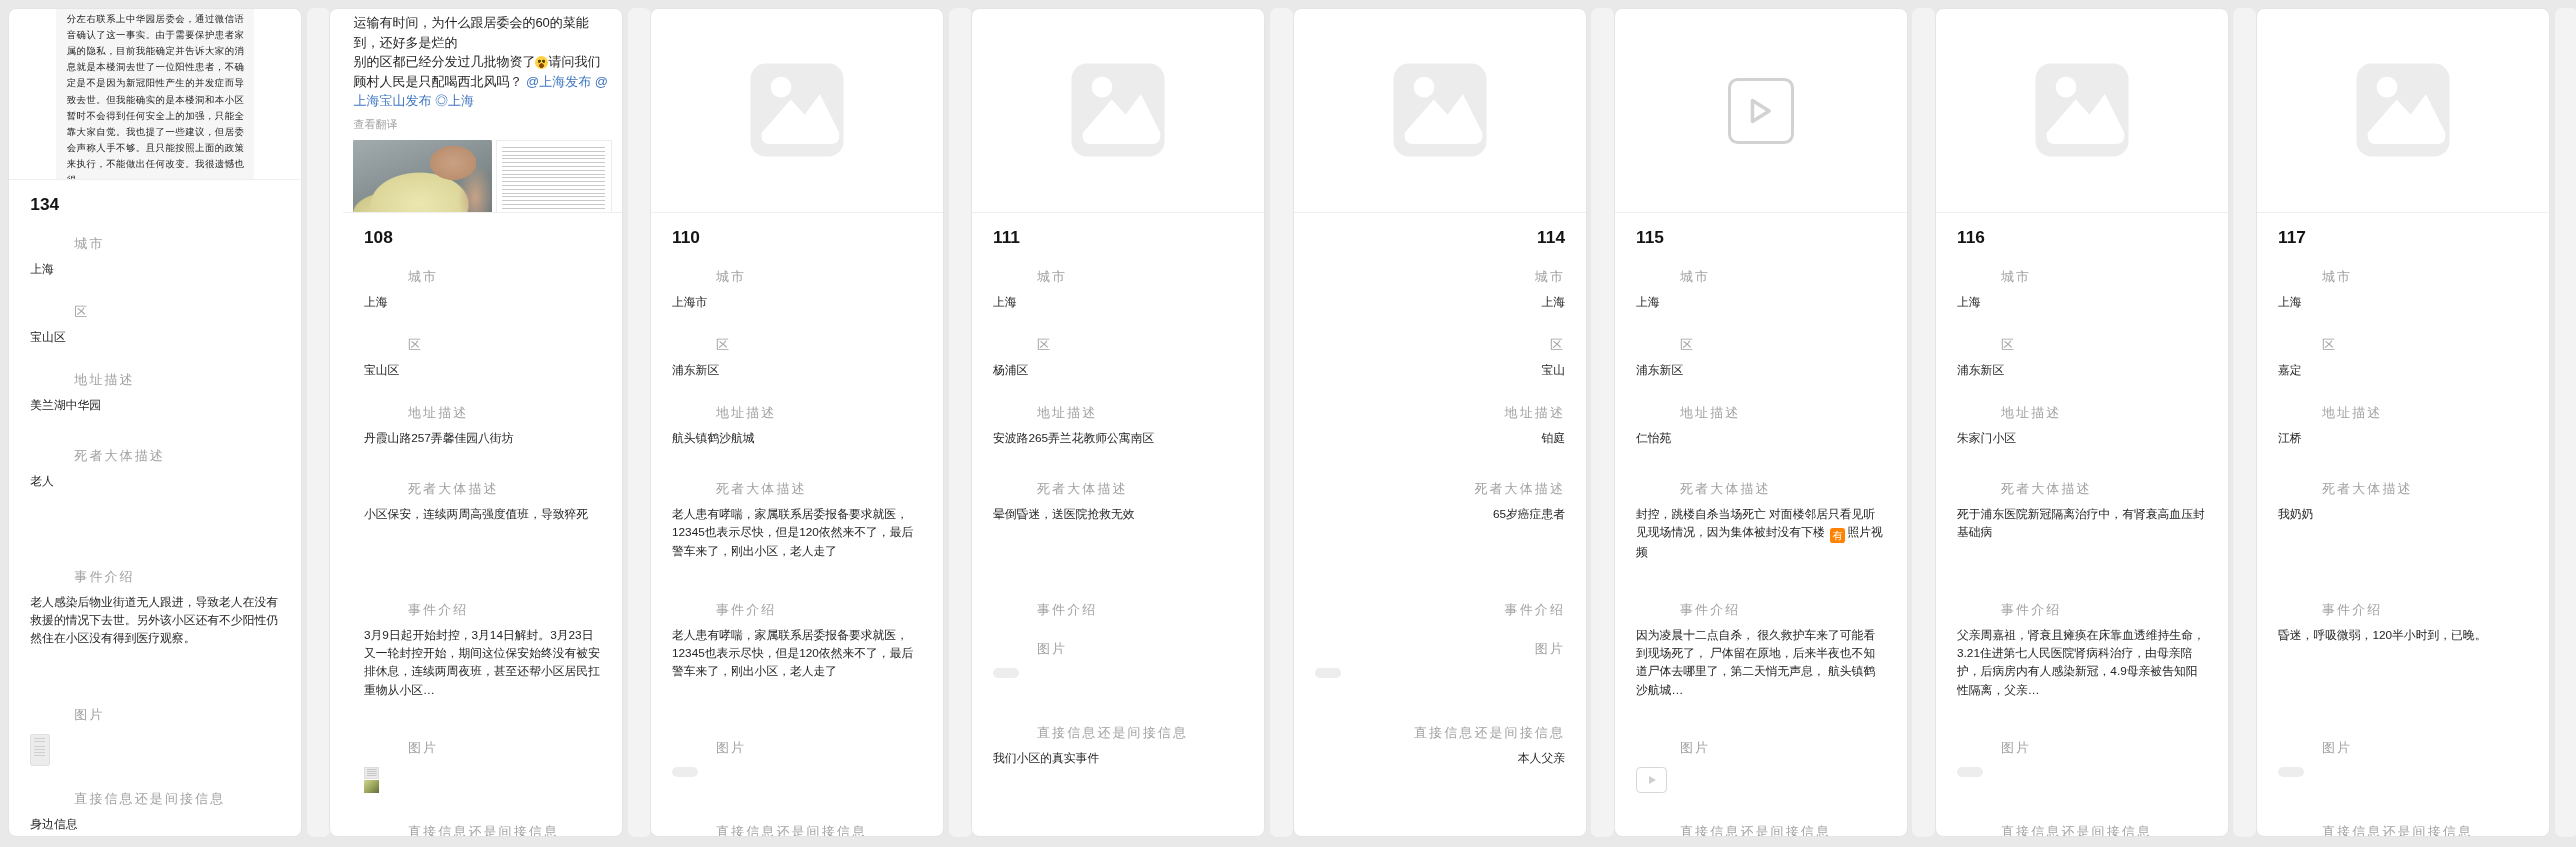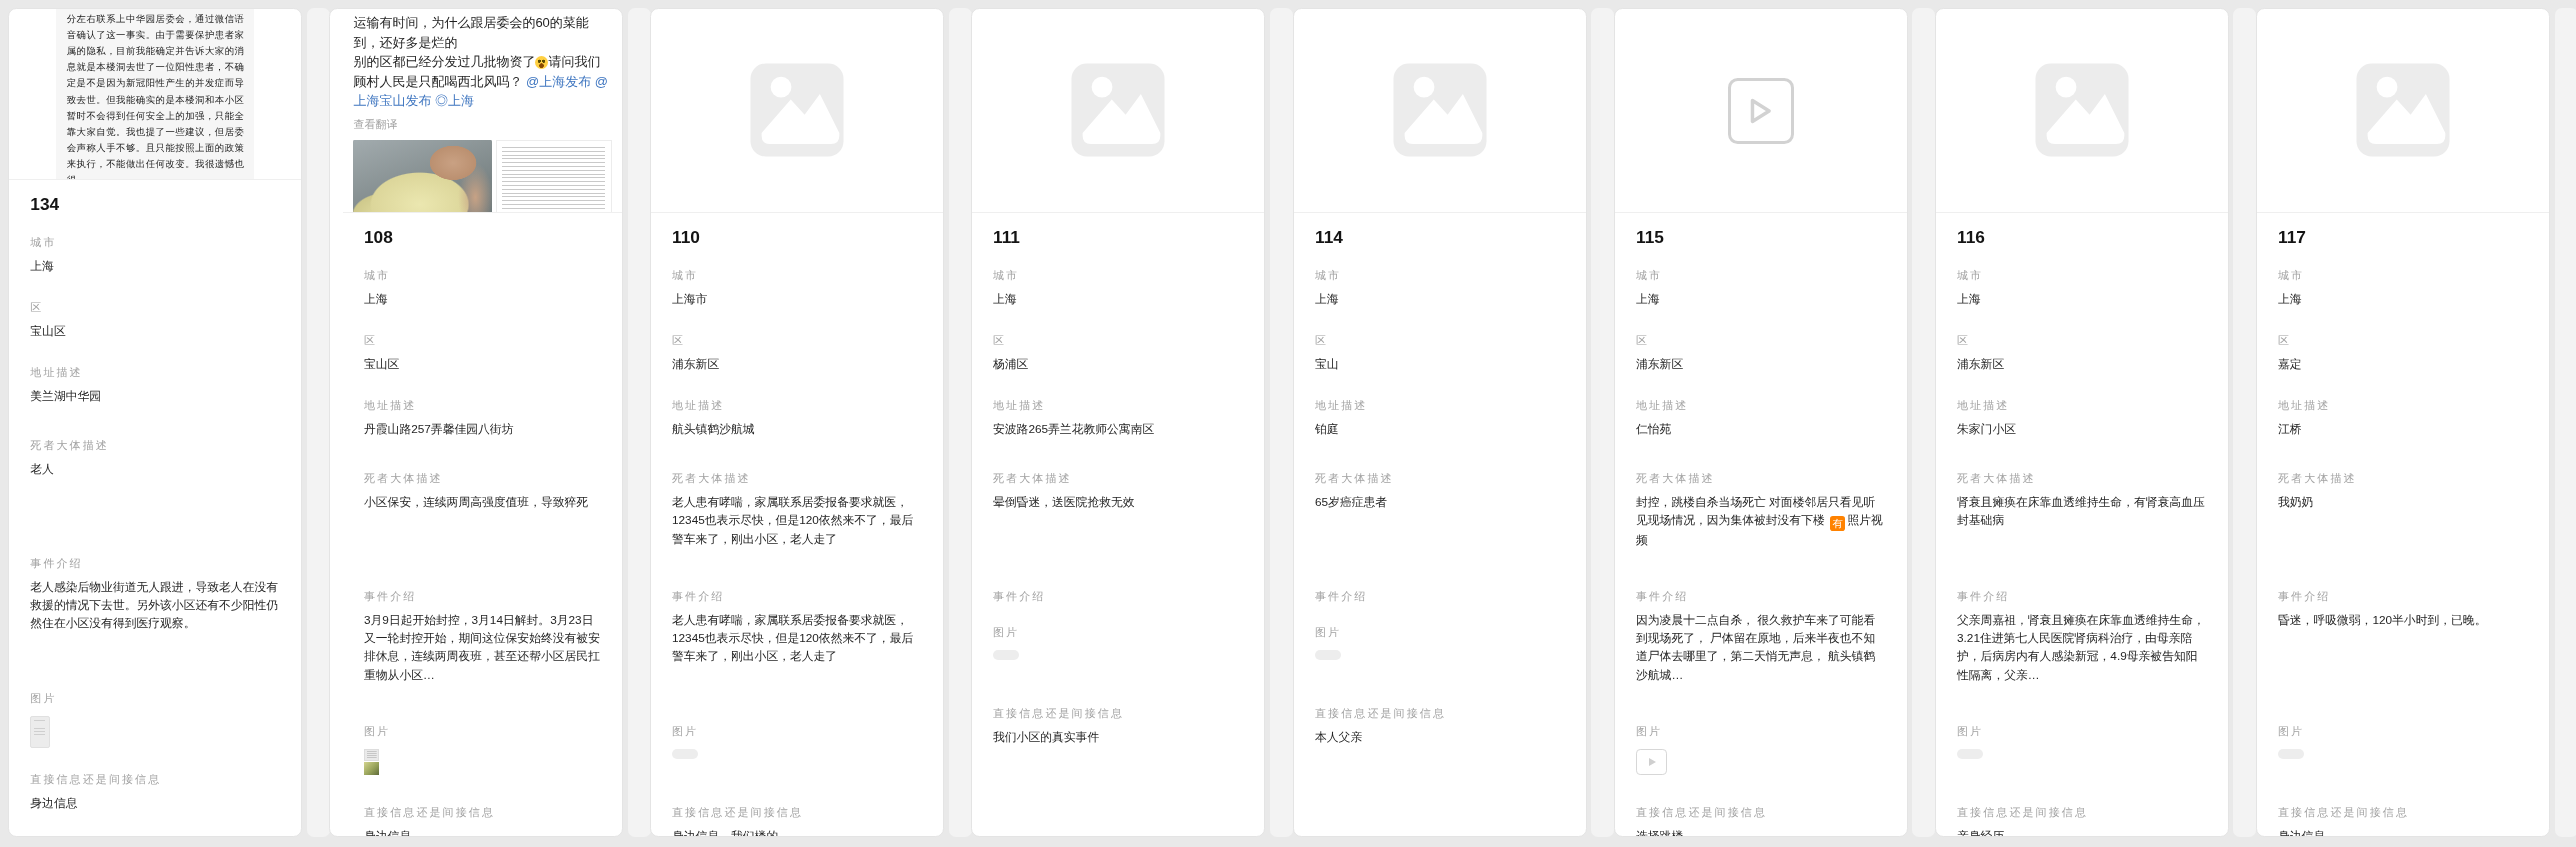--- a/index.html
+++ b/index.html
@@ -16,21 +16,21 @@
   }
   .gutter{
     position:absolute;top:8.3px;height:829px;width:23px;
     background:#f3f3f3;border-radius:7px;
   }
   .media{height:203px;overflow:hidden;position:relative;}
   .media.m-short{height:170px;}
   .body{border-top:0.7px solid #efefef;padding:14px 21px 0;}
   .num{font-size:17.3px;font-weight:700;color:#141414;margin:0 0 19.4px;}
   .field{margin-bottom:23.6px;}
-  .flabel{font-size:11px;color:#a2a2a2;letter-spacing:2.1px;margin-bottom:7px;}
+  .flabel{font-size:13px;color:#a2a2a2;letter-spacing:2.1px;margin-bottom:7px;margin-left:44px;}
   .fvalue{font-size:11.8px;color:#242424;line-height:1.55;}
   .f-city .fvalue,.f-district .fvalue{min-height:19.4px;}
   .f-address{margin-bottom:30.5px;}
   .f-address .fvalue{min-height:21px;}
   .f-desc .fvalue{min-height:72px;}
   .f-event{margin-bottom:21px;}
   .f-event .fvalue{min-height:92px;}
   .f-image{margin-bottom:19.4px;}
   .thumbs{min-height:37px;padding-top:2.8px;}
   .f-direct .fvalue{min-height:19.4px;}
@@ -276,21 +276,21 @@
             <div class="t-pill"></div>
           </div>
       </div>
       <div class="field f-direct">
         <div class="flabel">直接信息还是间接信息</div>
         <div class="fvalue">我们小区的真实事件</div>
       </div>
     </div>
   </article>
 <div class="gutter" style="left: 1270px;"></div>
-  <article class="card" style="left: 1293px;">
+  <article class="card" style="left: 1293px; text-align: right;">
     <div class="media">
         <div class="ph-wrap">
           <svg width="118" height="118" viewBox="0 0 170 170">
             <rect x="18" y="18" width="134" height="134" rx="22" fill="#ececec"></rect>
             <circle cx="62" cy="52" r="15" fill="#ffffff"></circle>
             <path d="M34 118 L76 70 L96 92 L118 62 L146 118 L146 122 Q146 134 134 134 L46 134 Q34 134 34 122 Z" fill="#ffffff"></path>
           </svg>
         </div>
       </div>
     <div class="body">
@@ -391,21 +391,21 @@
       <div class="field f-district">
         <div class="flabel">区</div>
         <div class="fvalue">浦东新区</div>
       </div>
       <div class="field f-address">
         <div class="flabel">地址描述</div>
         <div class="fvalue">朱家门小区</div>
       </div>
       <div class="field f-desc">
         <div class="flabel">死者大体描述</div>
-        <div class="fvalue rich">肾衰且瘫痪在床靠血透维持生命，有肾衰高血压封基础病</div>
+        <div class="fvalue rich">死于浦东医院新冠隔离治疗中，有肾衰高血压封基础病</div>
       </div>
       <div class="field f-event">
         <div class="flabel">事件介绍</div>
         <div class="fvalue rich">父亲周嘉祖，肾衰且瘫痪在床靠血透维持生命，3.21住进第七人民医院肾病科治疗，由母亲陪护，后病房内有人感染新冠，4.9母亲被告知阳性隔离，父亲…</div>
       </div>
       <div class="field f-image">
         <div class="flabel">图片</div>
         <div class="thumbs">
             <div class="t-pill"></div>
           </div>

